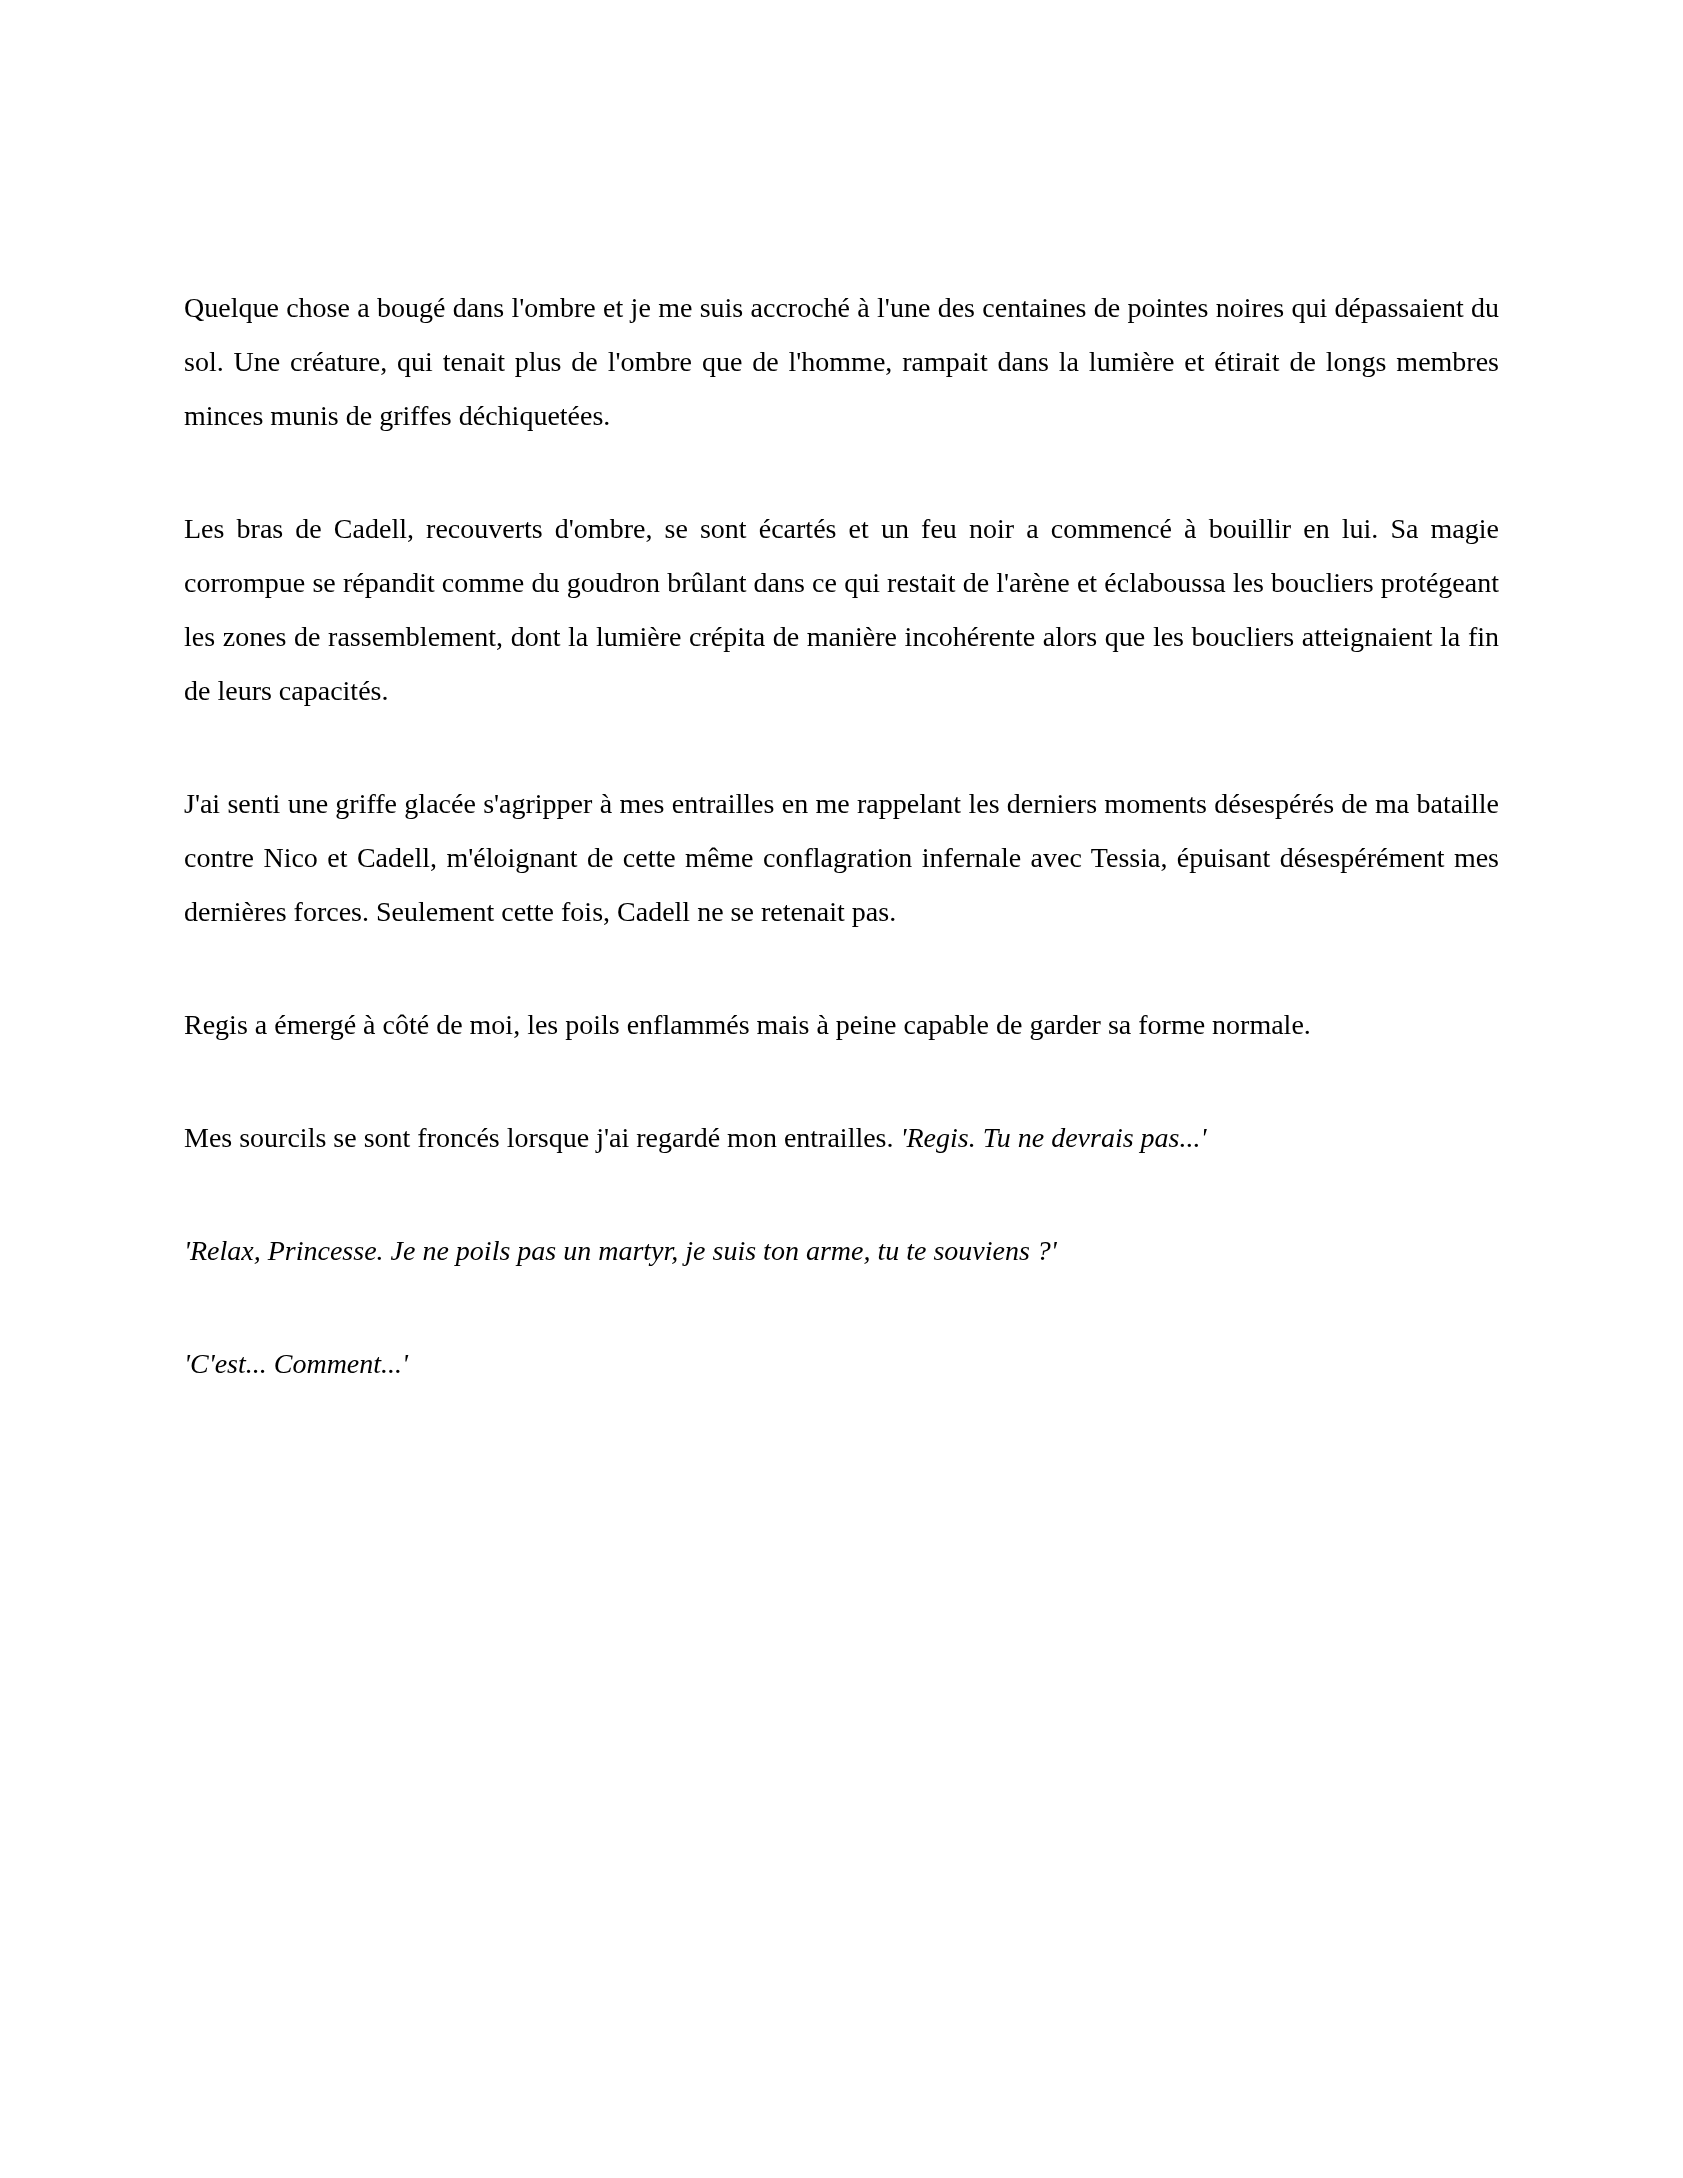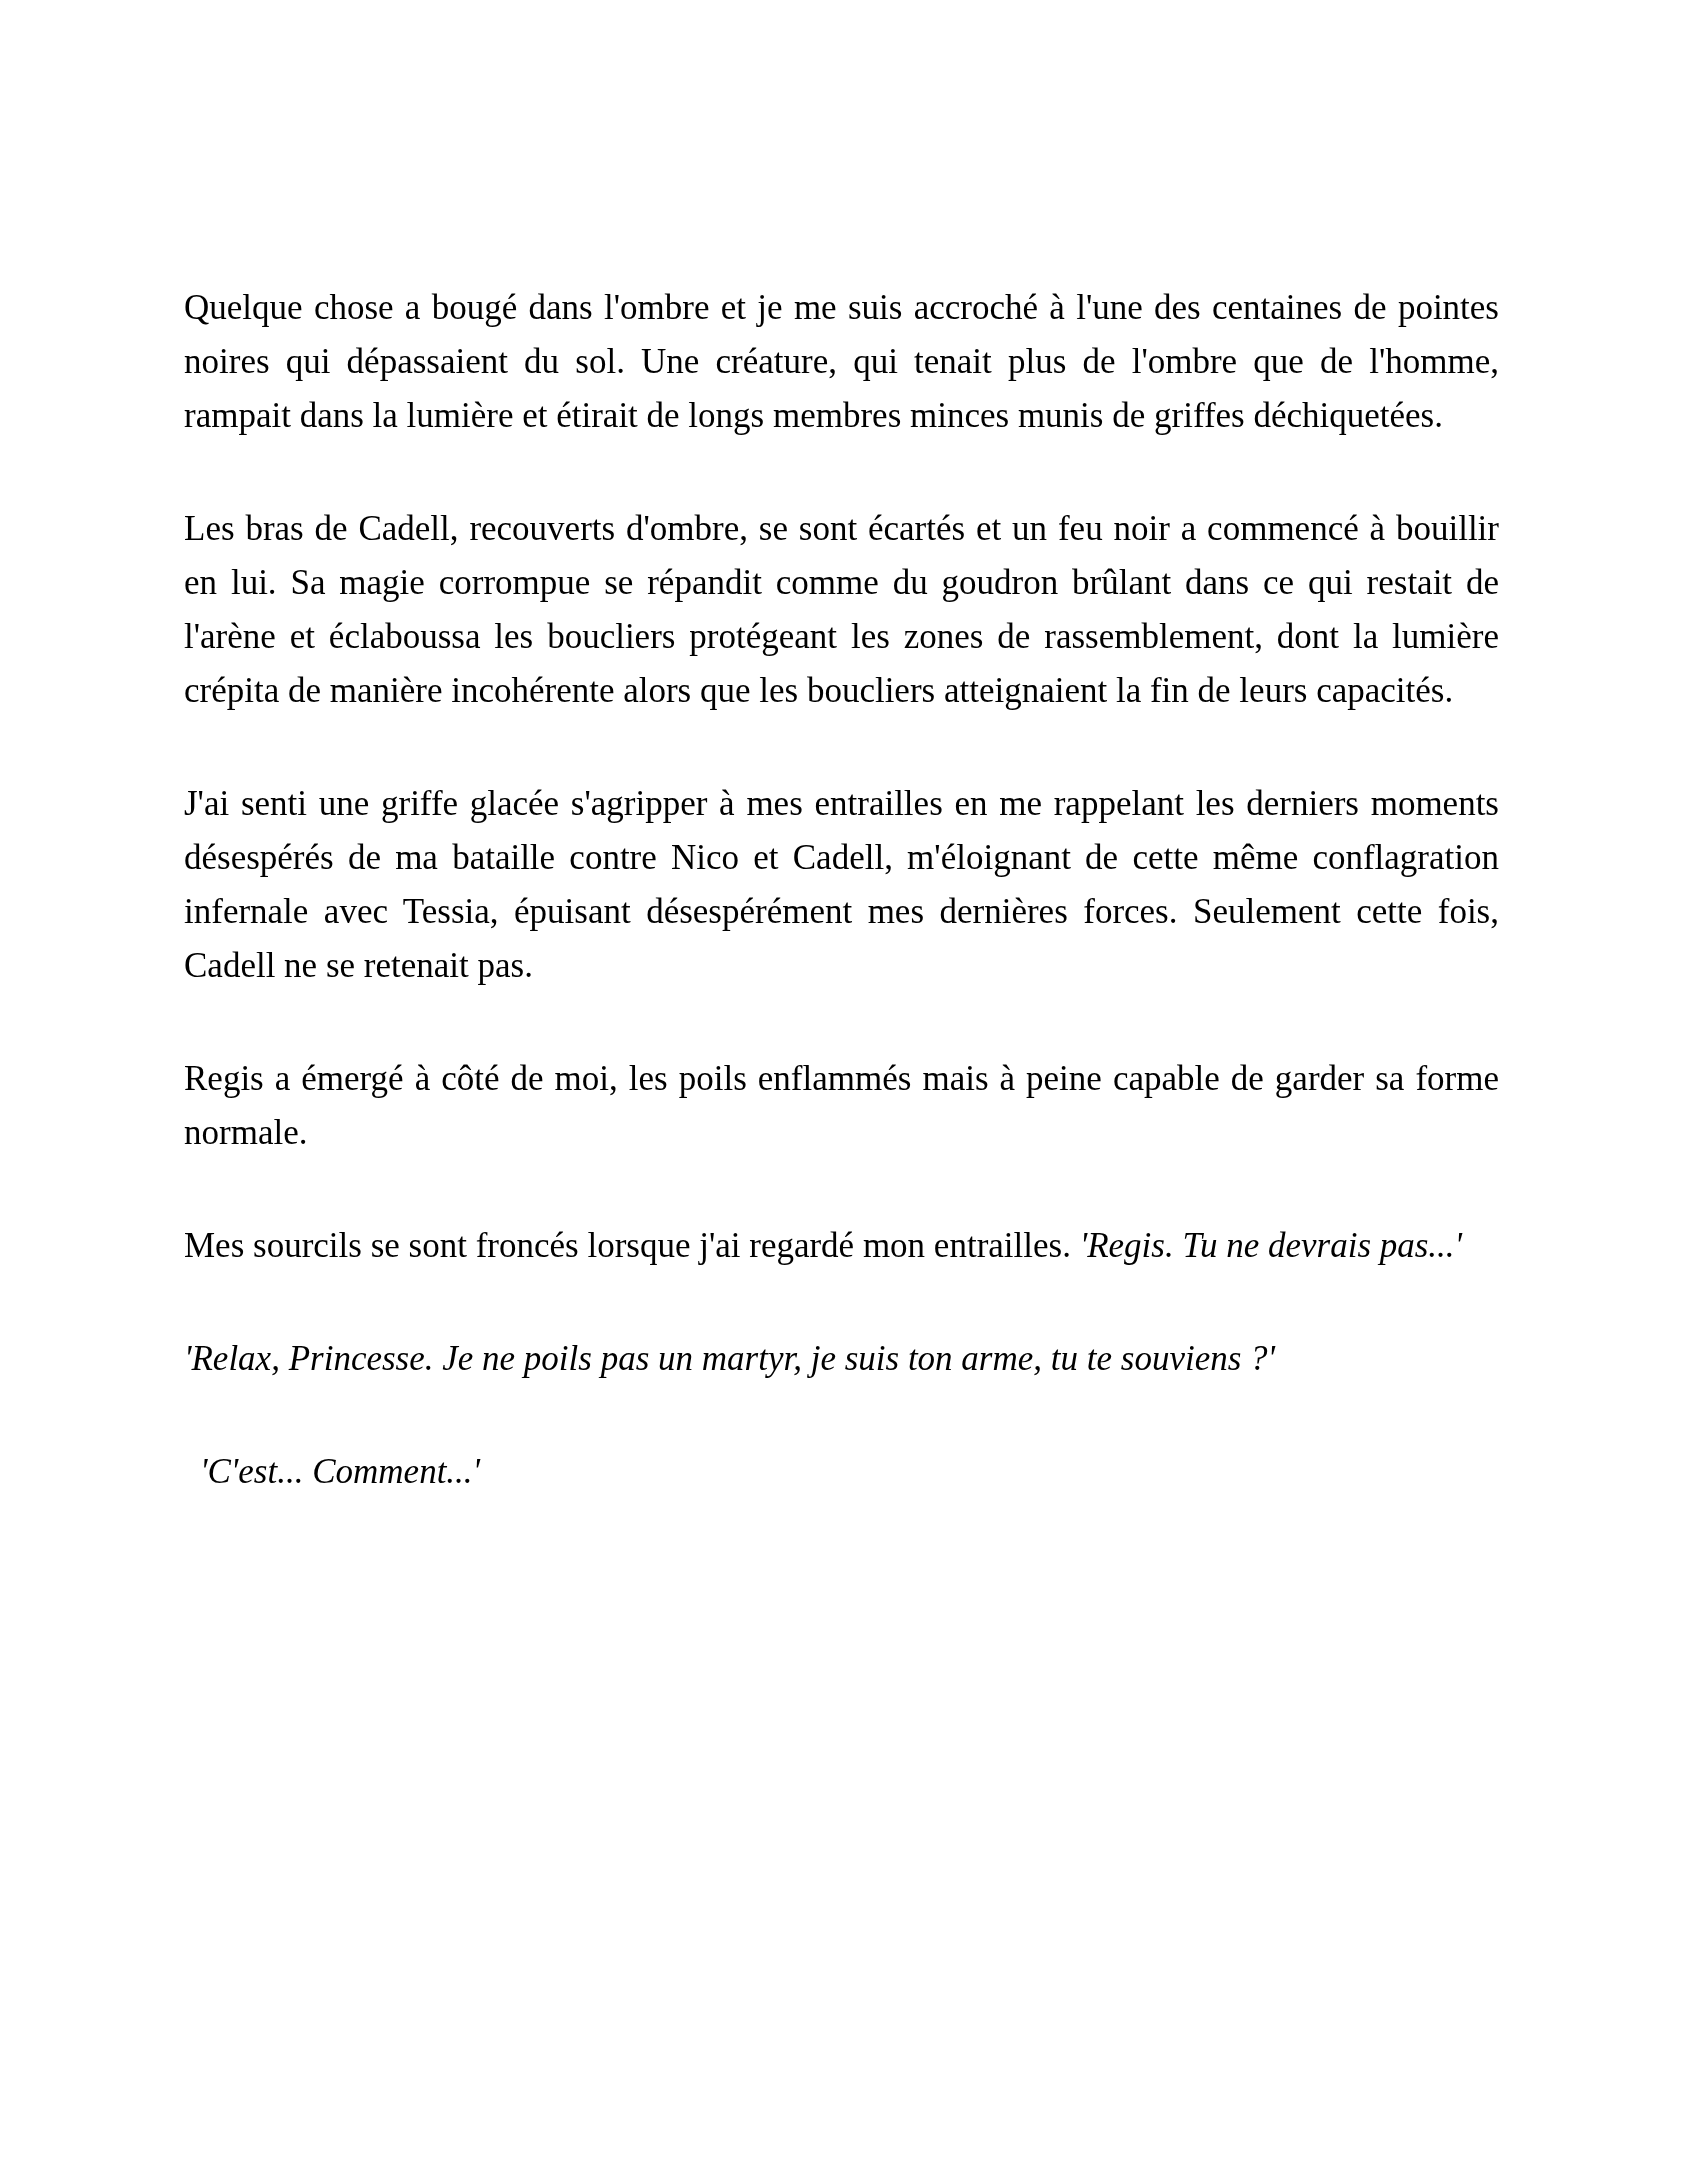--- a/index.html
+++ b/index.html
@@ -14,32 +14,31 @@
     background: #ffffff;
     overflow: hidden;
   }
   .text-column {
     position: absolute;
     left: 184px;
     top: 281px;
     width: 1315px;
     color: #000000;
     font-family: "Liberation Serif", "DejaVu Serif", serif;
-    font-size: 35px;
+    font-size: 28px;
     line-height: 54px;
     text-align: justify;
     text-justify: inter-word;
   }
   .text-column p {
     margin: 0 0 59px 0;
     padding: 0;
   }
   .text-column p:last-child {
     margin-bottom: 0;
-    margin-left: 16px;
   }
   .run-italic {
     font-style: italic;
   }
 </style>
 </head>
 <body>
 
 <div class="page">
   <div class="text-column">

